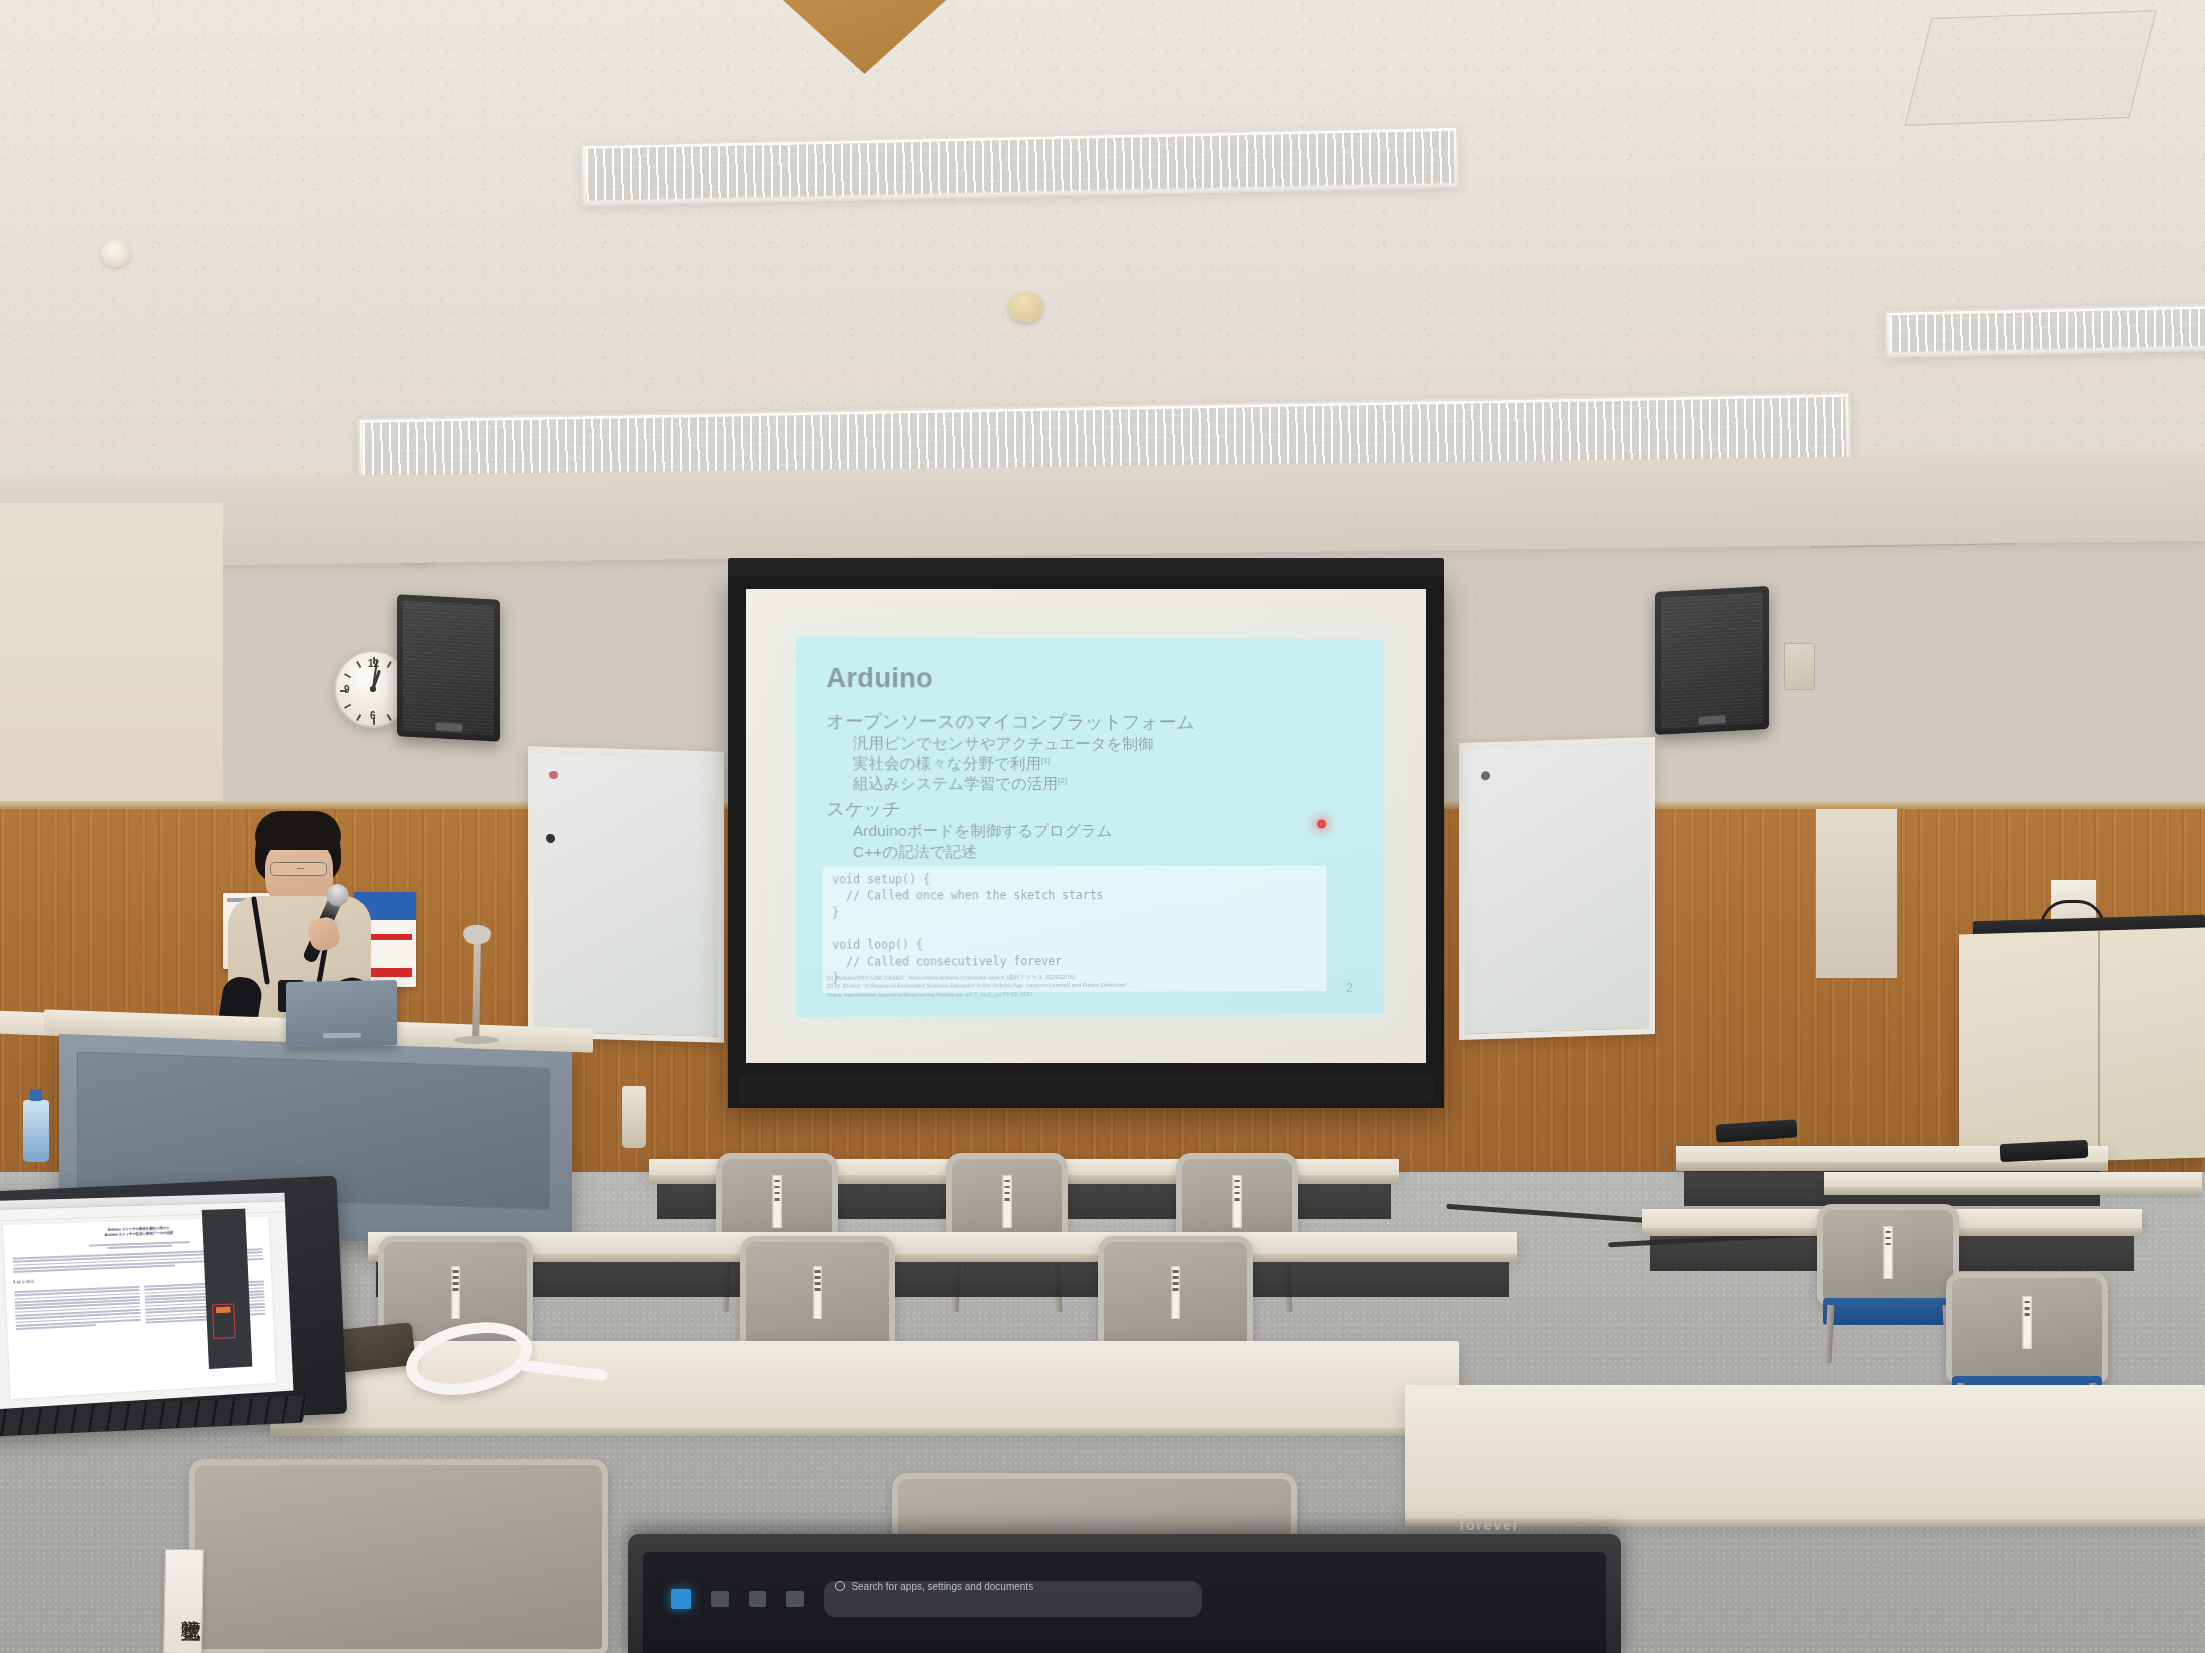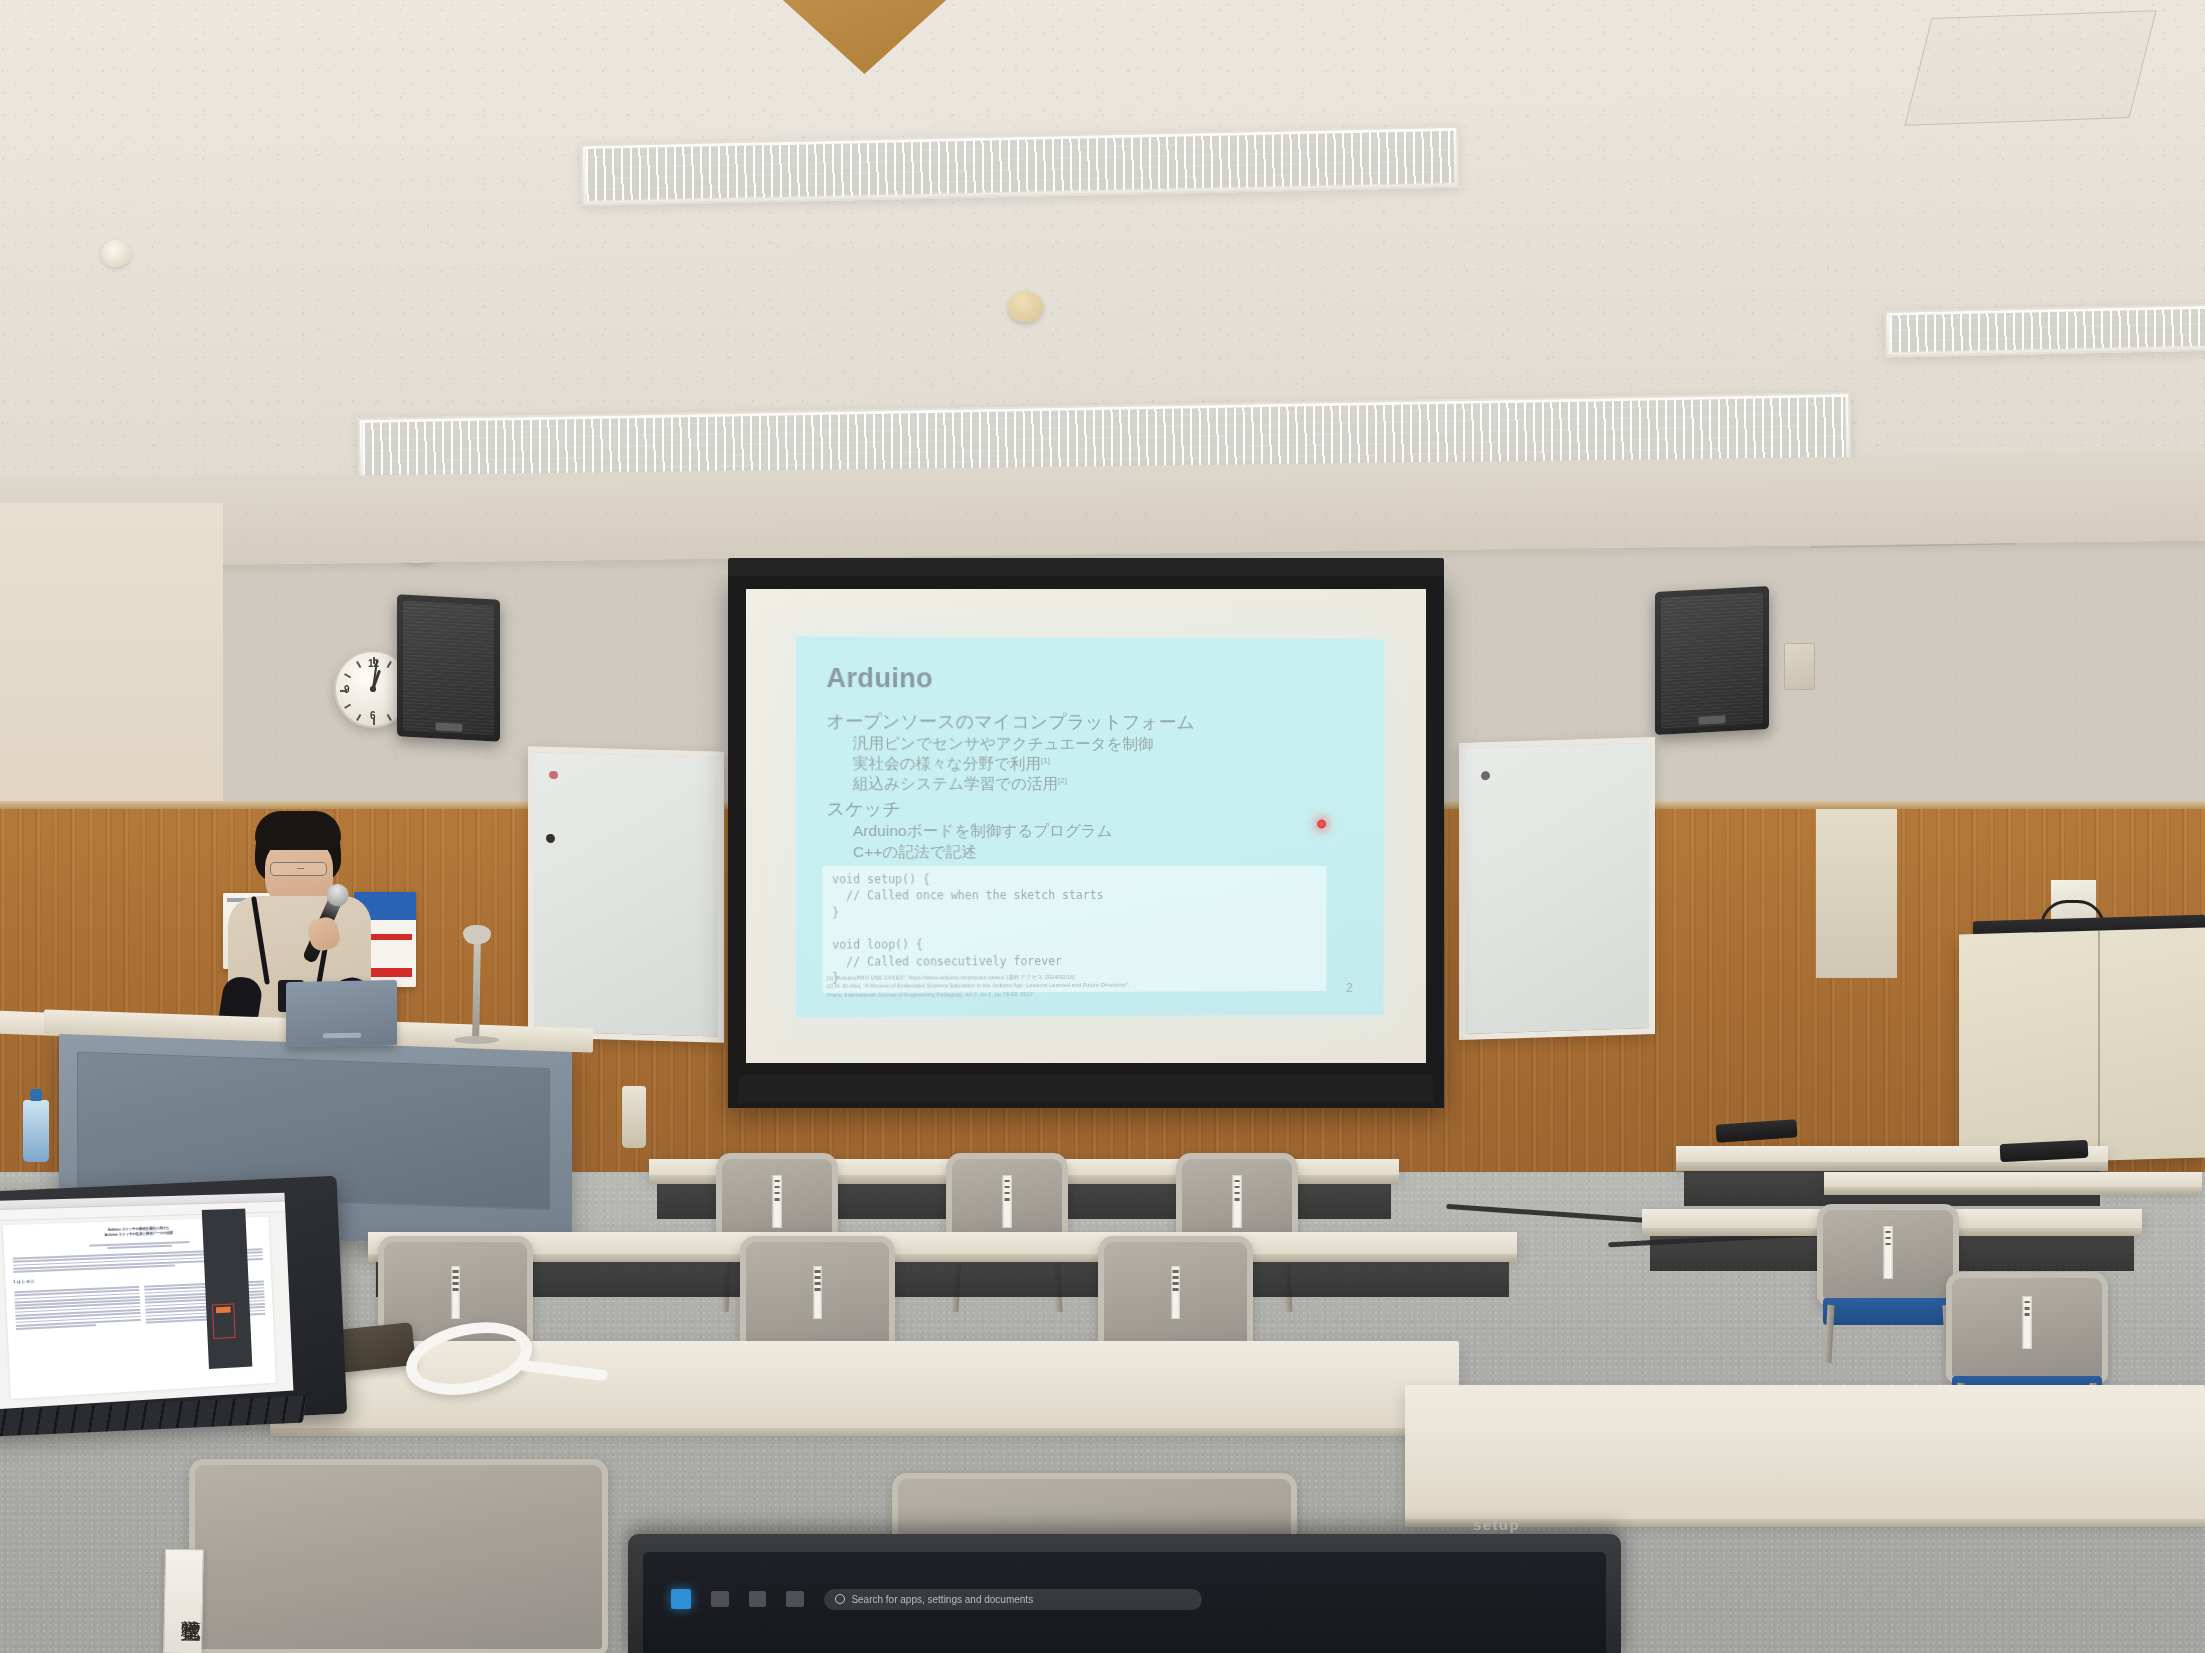--- a/index.html
+++ b/index.html
@@ -301,22 +301,22 @@
   .flap { position:absolute; left:628px; top:1534px; width:993px; height:128px;
     background:linear-gradient(180deg,#3b3c3e,#262729); border-radius:10.8px 10.8px 0 0;
     box-shadow:0 -6px 20px rgba(0,0,0,.42); }
   .flap .bezel { position:absolute; left:15px; top:17.6px; right:15px; bottom:0;
     background:linear-gradient(180deg,#1e2025,#15171b); border-radius:5.4px 5.4px 0 0; }
   .flap .taskbar { position:absolute; left:0; top:27px; width:100%; height:41px;
     display:flex; align-items:center; gap:20px; padding:0 28px; }
   .flap .winicon { width:20px; height:20px; background:#2d8fd6; border-radius:2px;
     box-shadow:0 0 10.8px rgba(45,143,214,.75); }
   .flap .ticon { width:17.6px; height:16px; background:#585a5f; border-radius:2px; opacity:.85; }
-  .flap .searchbar { flex:1; max-width:378px; height:21px; background:rgba(255,255,255,.13);
-    border-radius:11.5px; display:flex; align-items:center; padding:0 10.8px; gap:6.8px; }
+  .flap .searchbar { flex:1; max-width:378px; height:36px; background:rgba(255,255,255,.13);
+    border-radius:11.5px; display:flex; padding:0 10.8px; gap:6.8px; }
   .flap .searchbar .mag { width:10px; height:10px; border:1.4px solid #c8cace; border-radius:50%; }
   .flap .searchbar span { font-size:10px; color:#b9bcc1; }
   .flap .brand { position:absolute; right:101px; top:-17.6px; font-size:15px;
     color:#b8b8b8; letter-spacing:1.4px; font-weight:700; opacity:.75; }
 
   
   .roomsign { position:absolute; left:164px; top:1549px; width:39px; height:105px;
     background:linear-gradient(180deg,#f3f1ea,#e2dfd6); border:1.4px solid #cdc9be;
     display:flex; flex-direction:column; align-items:center; justify-content:flex-start;
     padding-top:4px; font-size:20px; line-height:1.05; color:#2e2b27; writing-mode:vertical-rl;
@@ -660,21 +660,21 @@
       </div>
       <div class="sidepanel"></div>
       <div class="redbox">
           <i></i>
         </div>
     </div>
     <div class="kb"></div>
   </div>
 
   <div class="flap">
-    <div class="brand">setup</div>
+    <div class="brand">forever</div>
     <div class="bezel">
       <div class="taskbar">
         <div class="winicon"></div>
         <div class="ticon"></div>
         <div class="ticon"></div>
         <div class="ticon"></div>
         <div class="searchbar">
           <div class="mag"></div>
           <span>Search for apps, settings and documents</span>
         </div>

